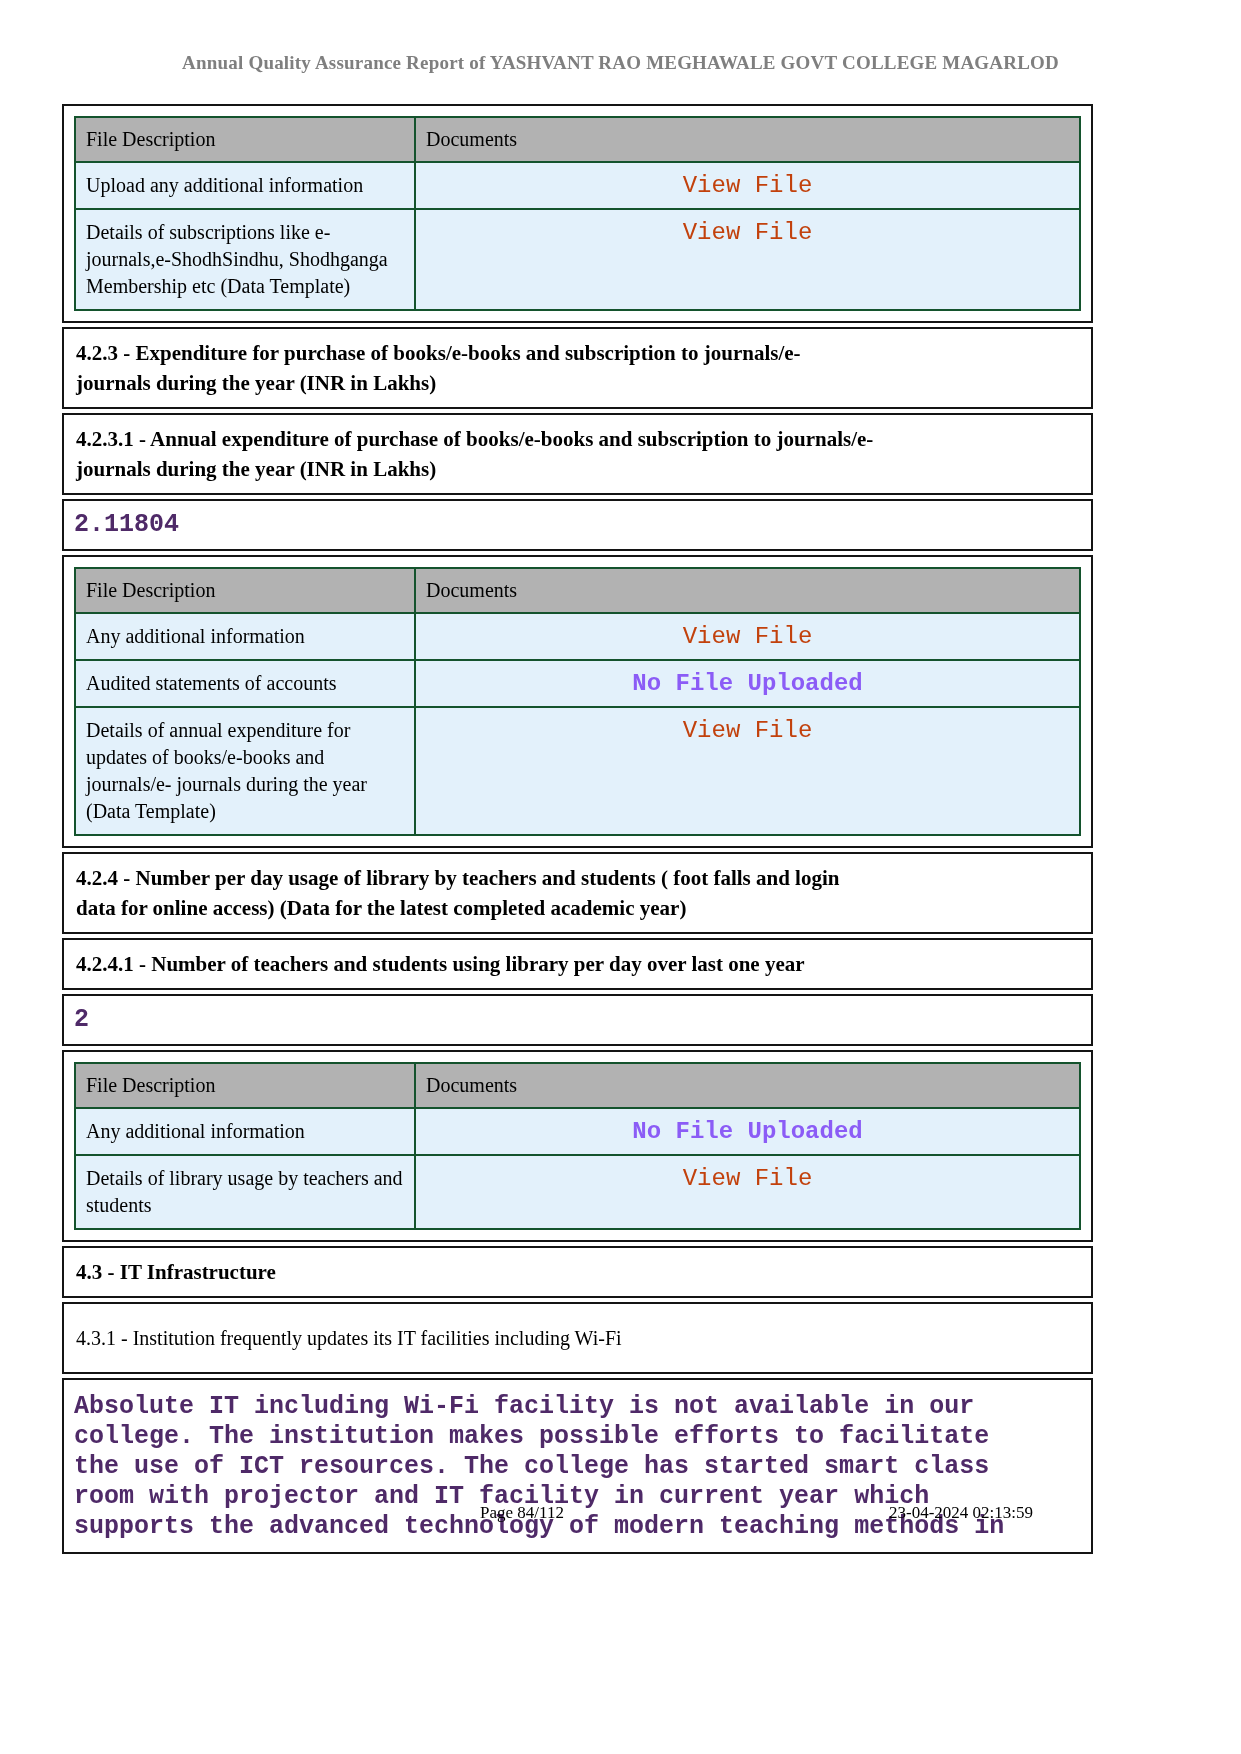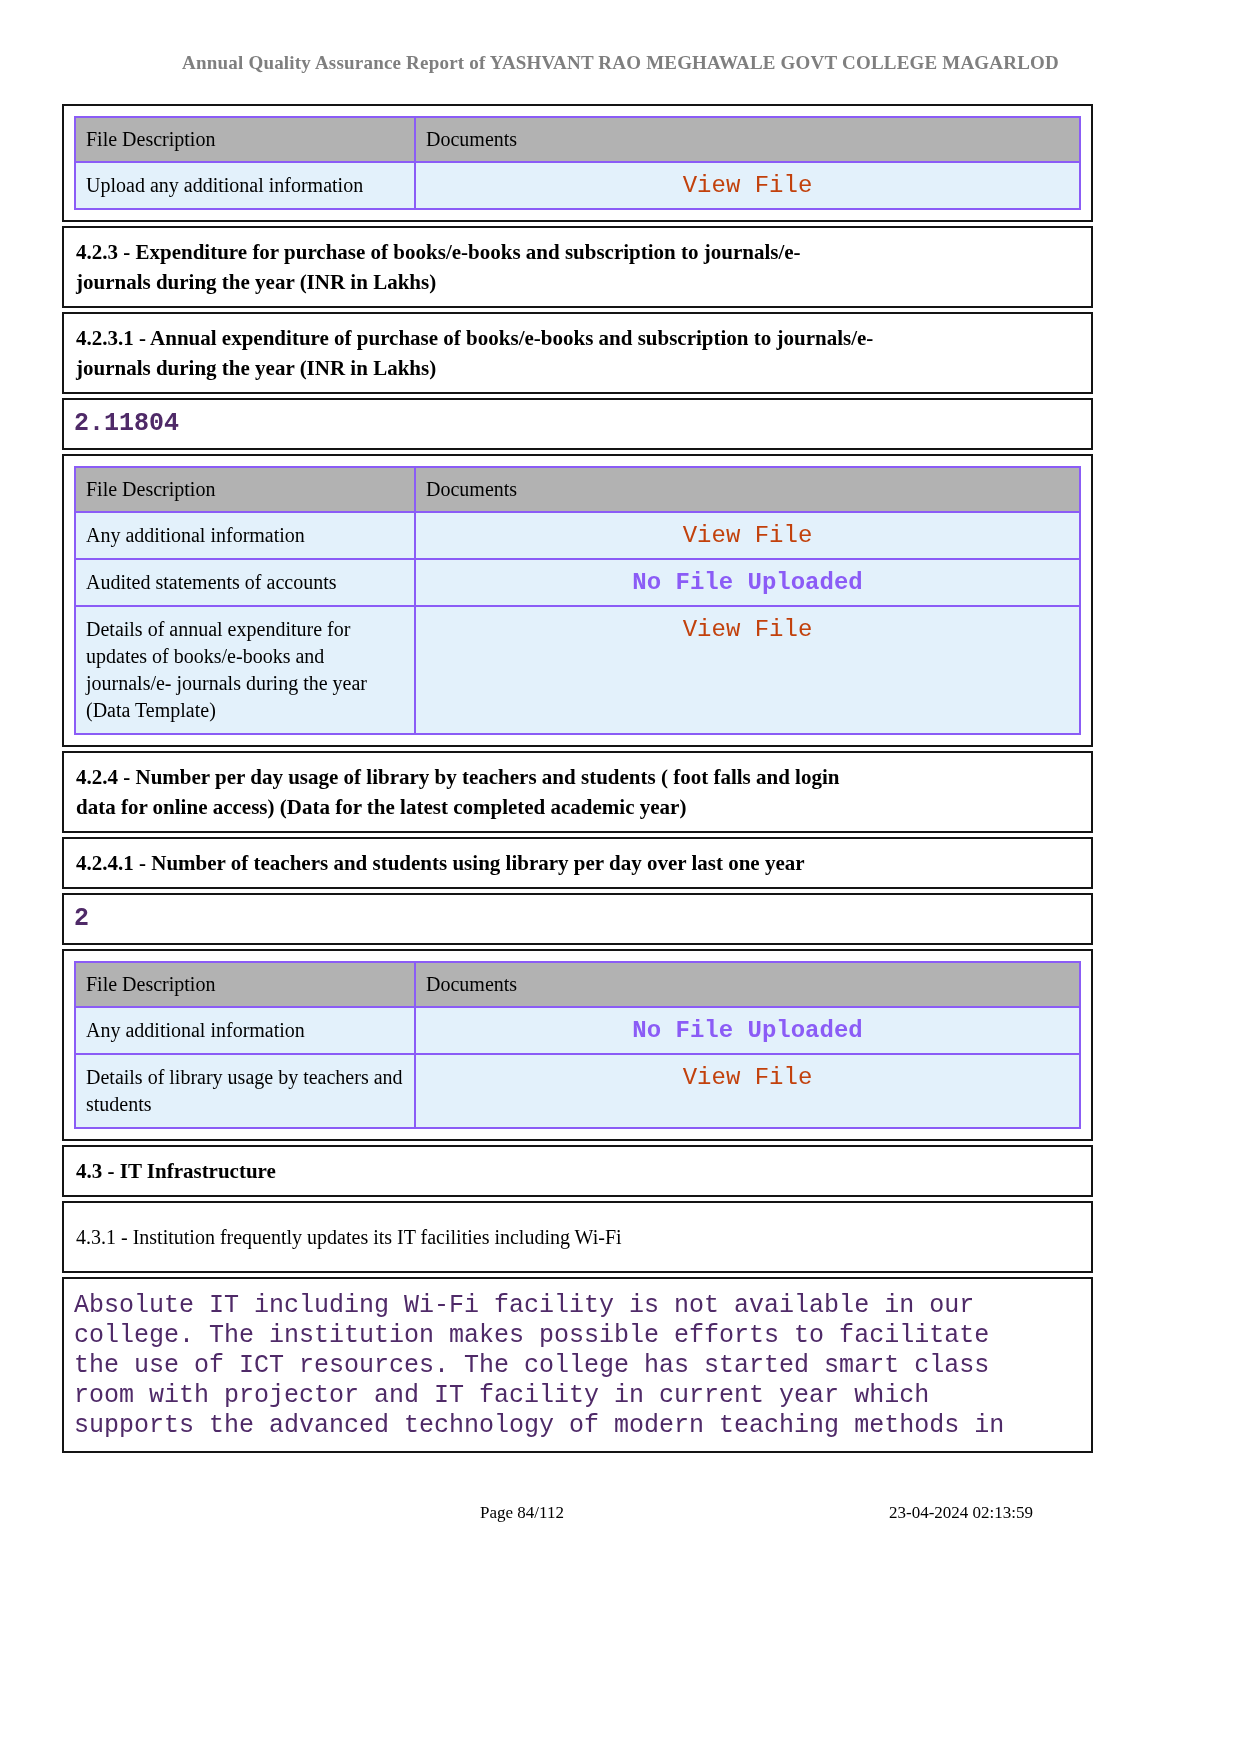--- a/index.html
+++ b/index.html
@@ -35,21 +35,21 @@
     background: #ffffff;
     box-sizing: border-box;
   }
   .table-block { padding: 10px; }
   table {
     border-collapse: collapse;
     width: 100%;
     table-layout: fixed;
   }
   th, td {
-    border: 2px solid #8b5cf6;
+    border: 2px solid #14532d;
     vertical-align: top;
     text-align: left;
     font-weight: normal;
   }
   th {
     background: #b2b2b2;
     font-size: 20px;
     padding: 8px 10px;
     line-height: 27px;
   }
@@ -90,21 +90,21 @@
     font-family: "Liberation Mono", monospace;
     font-size: 25px;
     font-weight: bold;
     color: #4f2a68;
     line-height: 30px;
   }
   .para-block {
     padding: 12px 10px 10px 10px;
     font-family: "Liberation Mono", monospace;
     font-size: 25px;
-    font-weight: normal;
+    font-weight: bold;
     color: #4f2a68;
     line-height: 30px;
   }
   .para-line { white-space: nowrap; }
   .footer {
     position: absolute;
     top: 1503px;
     left: 0;
     width: 100%;
     font-size: 17px;
@@ -125,20 +125,26 @@
           <tr>
         <th class="col-desc">File Description</th>
         <th>Documents</th>
       </tr>
       <tr>
         <td class="col-desc">Upload any additional information</td>
         <td class="doc-cell">
           <a class="view-file">View File</a>
         </td>
       </tr>
+      <tr>
+        <td class="col-desc">Details of subscriptions like e-journals,e-ShodhSindhu, Shodhganga Membership etc (Data Template)</td>
+        <td class="doc-cell">
+          <a class="view-file">View File</a>
+        </td>
+      </tr>
     </tbody>
       </table>
   </div>
 
   <div class="block heading-block">
     <div>4.2.3 - Expenditure for purchase of books/e-books and subscription to journals/e-</div>
     <div>journals during the year (INR in Lakhs)</div>
   </div>
 
   <div class="block heading-block">

